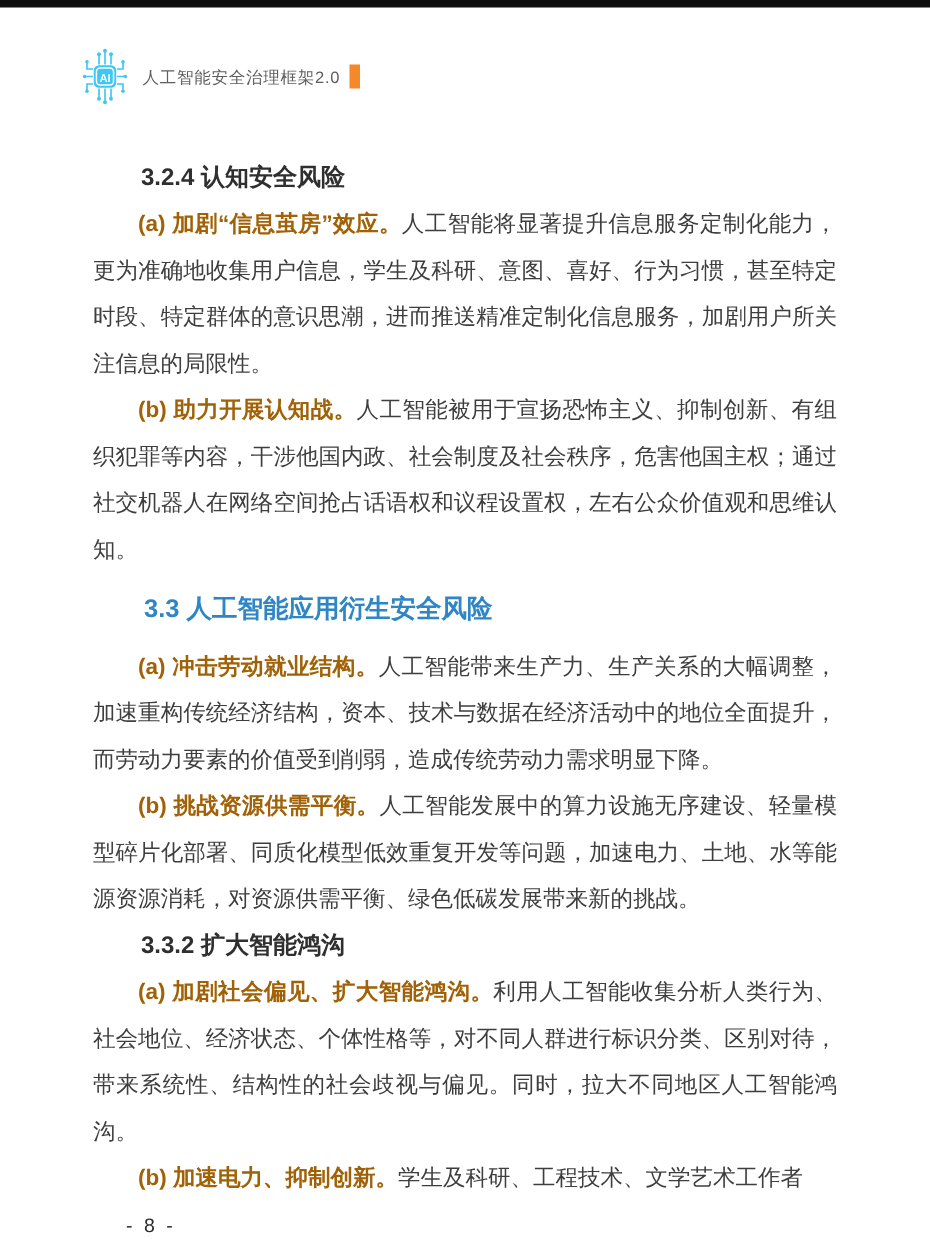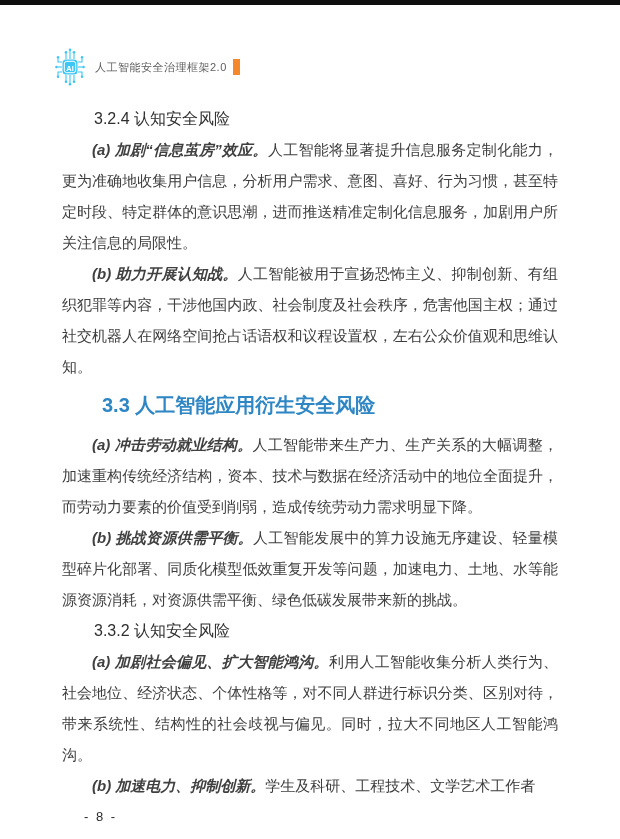--- a/index.html
+++ b/index.html
@@ -12,21 +12,21 @@
     font-family: "Liberation Sans", "DejaVu Sans", sans-serif;
   }
   .topbar {
     position: absolute;
     top: 0; left: 0;
     width: 620px; height: 5px;
     background: #0e0e0e;
   }
   .header {
     position: absolute;
-    top: 48px; left: 55px;
+    top: 32px; left: 55px;
     display: flex;
     align-items: center;
   }
   .logo { width: 30px; height: 38px; display: inline-block; }
   .header-title {
     margin-left: 10px;
     font-size: 11px;
     color: #5e5e5e;
     letter-spacing: 0.5px;
     white-space: nowrap;
@@ -42,37 +42,37 @@
     top: 103px; left: 62px;
     width: 496px;
     font-size: 15px;
     line-height: 31px;
     color: #3e3e3e;
     text-align: justify;
   }
   .sec {
     margin: 0;
     font-size: 16px;
-    font-weight: normal;
+    font-weight: bold;
     color: #2f2f2f;
     text-indent: 2em;
     line-height: 31px;
     text-align: left;
   }
   .sec-blue {
     margin: 8px 0;
-    font-size: 20px;
+    font-size: 17px;
     font-weight: bold;
     color: var(--heading-blue, #2E86C5);
     text-indent: 2em;
     line-height: 31px;
     text-align: left;
   }
   .para { margin: 0; text-indent: 2em; }
-  .lead { font-weight: bold; color: #404040; font-style: italic; }
+  .lead { font-weight: bold; color: #a16207; }
   .footer-num {
     position: absolute;
     left: 84px; top: 809px;
     font-size: 13px;
     color: #2c2c2c;
     letter-spacing: 2px;
   }
 </style>
 </head>
 <body>
@@ -117,32 +117,32 @@
         <text x="15" y="22.6" text-anchor="middle" font-size="7.5" font-weight="bold" fill="#ffffff" font-family="Liberation Sans, DejaVu Sans, sans-serif">AI</text>
       </svg>
     </span>
     <span class="header-title">人工智能安全治理框架2.0</span>
     <span class="header-accent"></span>
   </header>
 
   <main class="content">
     <h3 class="sec">3.2.4 认知安全风险</h3>
 
-    <p class="para"><span class="lead">(a) 加剧“信息茧房”效应。</span><span>人工智能将显著提升信息服务定制化能力，更为准确地收集用户信息，分析用户需求、意图、喜好、行为习惯，甚至特定时段、特定群体的意识思潮，进而推送精准定制化信息服务，加剧用户所关注信息的局限性。</span></p>
+    <p class="para"><span class="lead">(a) 加剧“信息茧房”效应。</span><span>人工智能将显著提升信息服务定制化能力，更为准确地收集用户信息，学生及科研、意图、喜好、行为习惯，甚至特定时段、特定群体的意识思潮，进而推送精准定制化信息服务，加剧用户所关注信息的局限性。</span></p>
 
     <p class="para"><span class="lead">(b) 助力开展认知战。</span><span>人工智能被用于宣扬恐怖主义、抑制创新、有组织犯罪等内容，干涉他国内政、社会制度及社会秩序，危害他国主权；通过社交机器人在网络空间抢占话语权和议程设置权，左右公众价值观和思维认知。</span></p>
 
     <h2 class="sec-blue">3.3 人工智能应用衍生安全风险</h2>
 
 
     <p class="para"><span class="lead">(a) 冲击劳动就业结构。</span><span>人工智能带来生产力、生产关系的大幅调整，加速重构传统经济结构，资本、技术与数据在经济活动中的地位全面提升，而劳动力要素的价值受到削弱，造成传统劳动力需求明显下降。</span></p>
 
     <p class="para"><span class="lead">(b) 挑战资源供需平衡。</span><span>人工智能发展中的算力设施无序建设、轻量模型碎片化部署、同质化模型低效重复开发等问题，加速电力、土地、水等能源资源消耗，对资源供需平衡、绿色低碳发展带来新的挑战。</span></p>
 
-    <h3 class="sec">3.3.2 认知安全风险</h3>
+    <h3 class="sec">3.3.2 扩大智能鸿沟</h3>
 
     <p class="para"><span class="lead">(a) 加剧社会偏见、扩大智能鸿沟。</span><span>利用人工智能收集分析人类行为、社会地位、经济状态、个体性格等，对不同人群进行标识分类、区别对待，带来系统性、结构性的社会歧视与偏见。同时，拉大不同地区人工智能鸿沟。</span></p>
 
     <p class="para"><span class="lead">(b) 加速电力、抑制创新。</span><span>学生及科研、工程技术、文学艺术工作者</span></p>
   </main>
 
   <div class="footer-num">- 8 -</div>
 
 </div>
 

